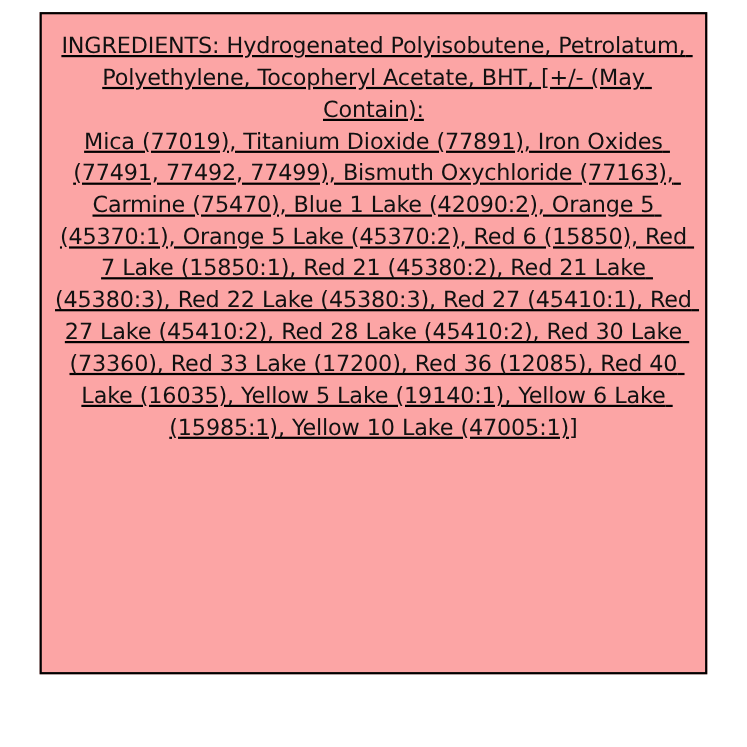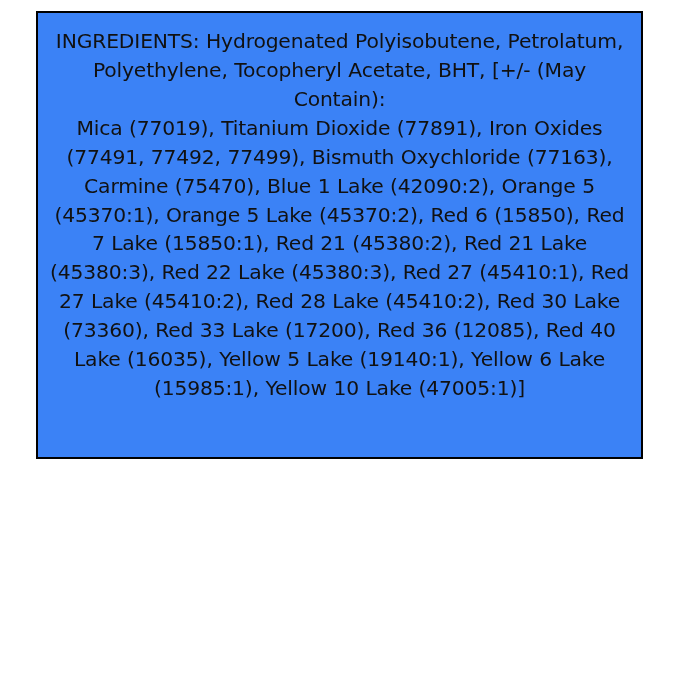--- a/index.html
+++ b/index.html
@@ -19,25 +19,26 @@
     width: 679px;
     height: 679px;
     background: #ffffff;
     box-sizing: border-box;
   }
   .panel {
     position: absolute;
     left: 36px;
     top: 11px;
     width: 607px;
-    height: 448px;
+    height: 602px;
     border: 2px solid #000000;
-    background: #3b82f6;
+    background: #fca5a5;
     box-sizing: border-box;
     padding: 14px 8px 0 8px;
+    text-decoration: underline;
   }
   .ingredients-text {
     font-size: 20.3px;
     line-height: 1.425;
     text-align: center;
     letter-spacing: -0.15px;
     word-spacing: 0.2px;
     white-space: pre-wrap;
     color: #111111;
   }

